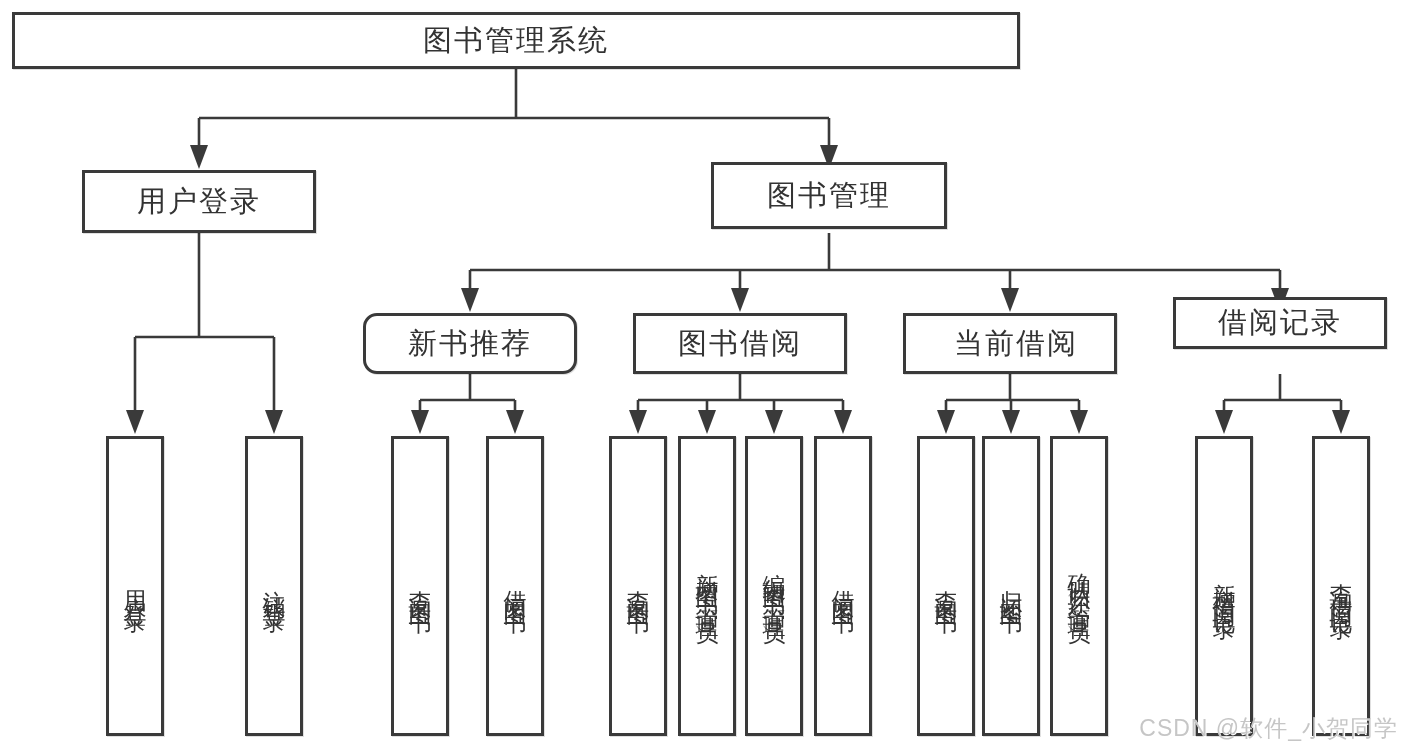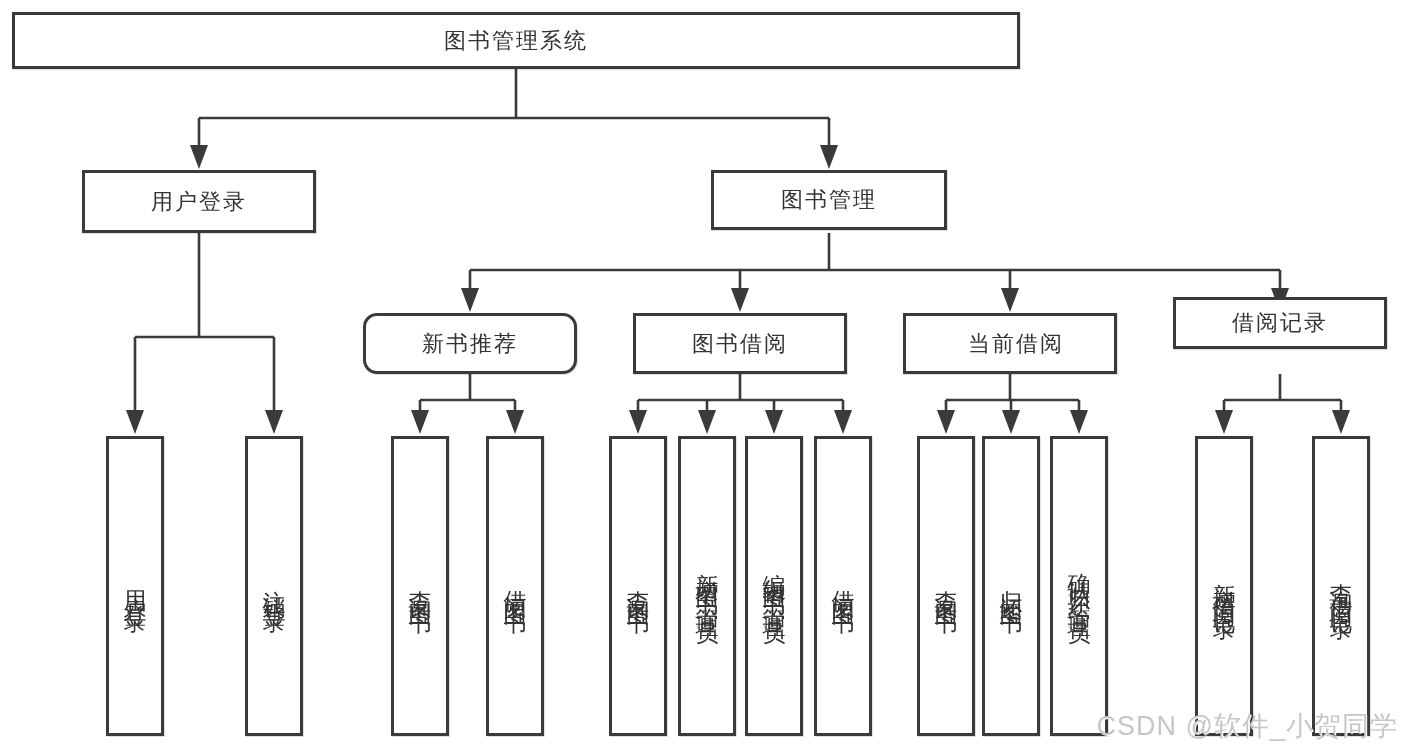--- a/index.html
+++ b/index.html
@@ -15,37 +15,37 @@
   .cline { stroke: var(--line, #3a3a3a); stroke-width: 2.6; fill: none; }
   .ahead { fill: var(--line, #3a3a3a); stroke: none; }
   .box {
     position: absolute;
     border: 3px solid var(--box-border, #3a3a3a);
     background: var(--background, #ffffff);
     color: var(--text, #333333);
     display: flex;
     align-items: center;
     justify-content: center;
-    font-size: 22px;
+    font-size: 29px;
     letter-spacing: 2px;
     text-align: center;
     box-shadow: 1px 1px 0 rgba(0,0,0,0.12);
   }
   .leaf {
     writing-mode: vertical-rl;
     font-size: 23px;
     letter-spacing: 7px;
     line-height: 1;
     padding: 5px 0;
   }
   .watermark {
     position: absolute;
     right: 7px;
     bottom: 3px;
-    font-size: 27px;
+    font-size: 23px;
     letter-spacing: 1px;
     color: var(--watermark, #c6c6c6);
     text-shadow: 1px 1px 0 #ffffff;
     z-index: 10;
     white-space: nowrap;
   }
 </style>
 </head>
 <body>
 
@@ -97,21 +97,21 @@
     <g>
       <path class="cline" d="M1280 374 V400 M1224 400 H1341 M1224 400 V412 M1341 400 V412"></path>
       <polygon class="ahead" points="1215,410 1233,410 1224,434"></polygon>
       <polygon class="ahead" points="1332,410 1350,410 1341,434"></polygon>
     </g>
   </svg>
 
   <div class="box" style="left:12px; top:12px; width:1008px; height:57px;">图书管理系统</div>
 
   <div class="box" style="left:82px; top:170px; width:234px; height:63px;">用户登录</div>
-  <div class="box" style="left:711px; top:170px; width:236px; height:60px;">图书管理</div>
+  <div class="box" style="left:711px; top:162px; width:236px; height:67px;">图书管理</div>
 
   <div class="box" style="left:363px; top:313px; width:214px; height:61px;border-radius:14px;">新书推荐</div>
   <div class="box" style="left:633px; top:313px; width:214px; height:61px;">图书借阅</div>
   <div class="box" style="left:903px; top:313px; width:214px; height:61px;padding-left:12px;">当前借阅</div>
   <div class="box" style="left:1173px; top:297px; width:214px; height:52px;">借阅记录</div>
 
   <div class="box leaf" style="left:106px; top:436px; width:58px; height:300px;">用户登录</div>
   <div class="box leaf" style="left:245px; top:436px; width:58px; height:300px;">注销登录</div>
 
   <div class="box leaf" style="left:391px; top:436px; width:58px; height:300px;">查询图书</div>

